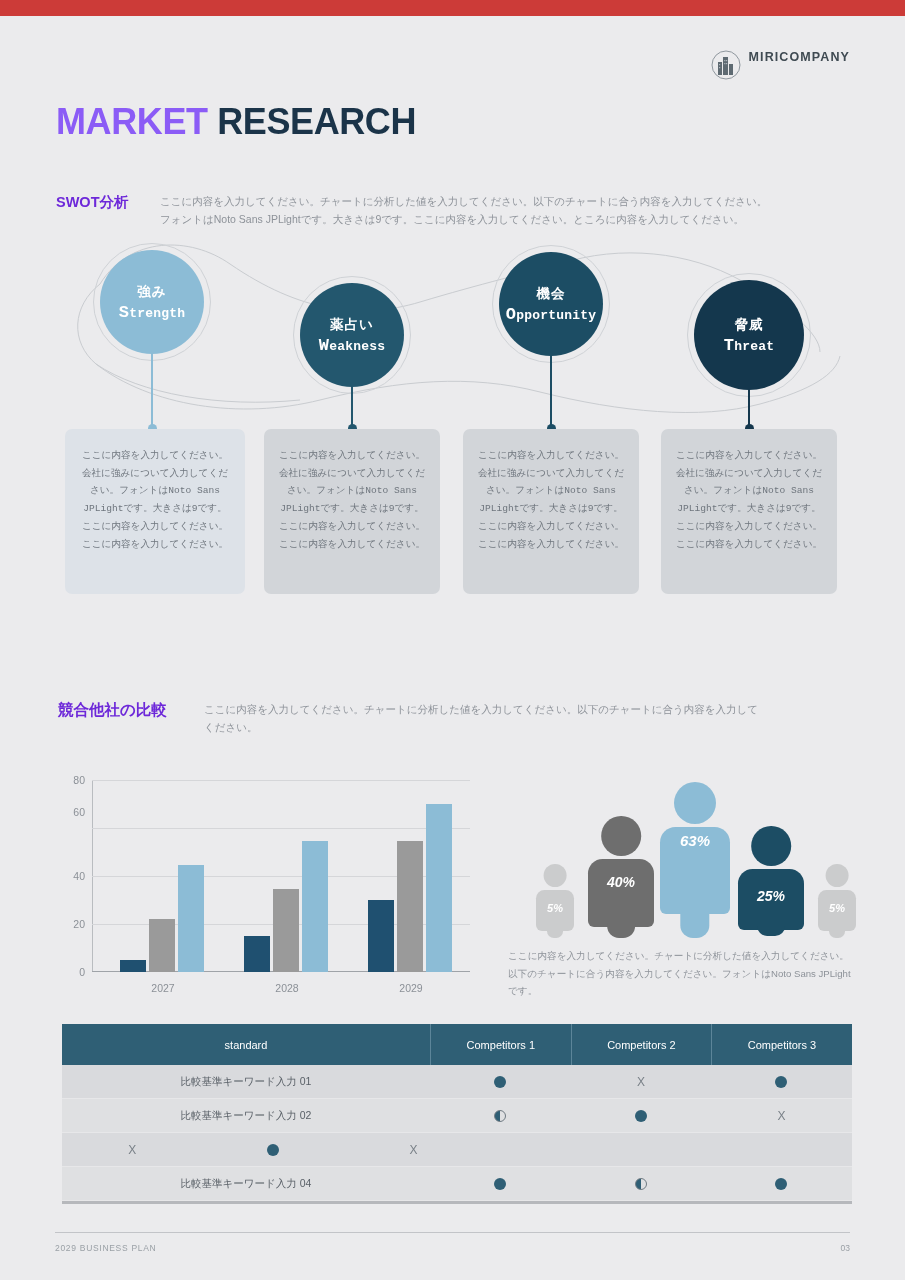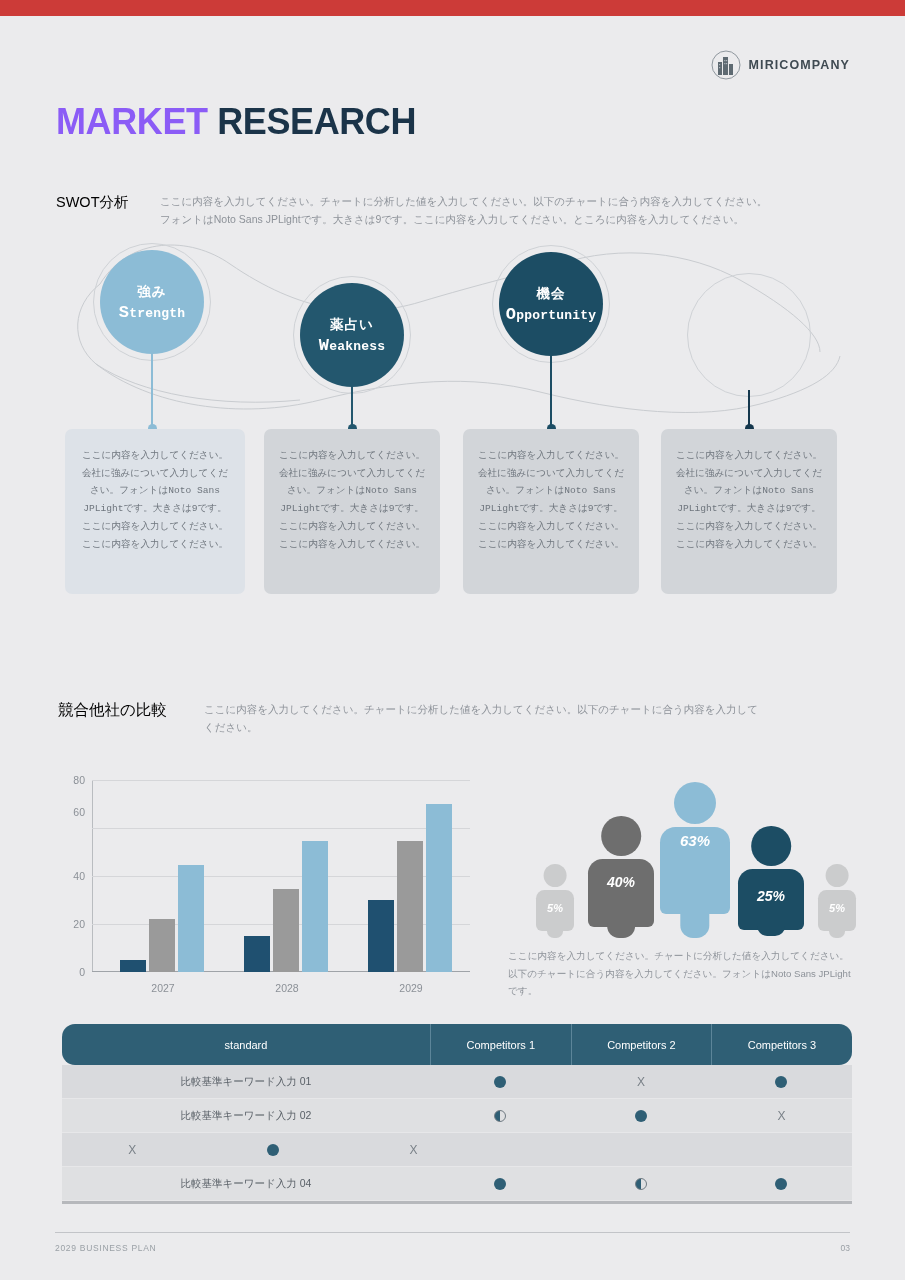--- a/index.html
+++ b/index.html
@@ -6,30 +6,30 @@
   html, body { background: #ffffff; }
   body {
     width: 905px; height: 1280px;
     font-family: "Liberation Sans", sans-serif;
     background: #ebebed;
     position: relative; overflow: hidden;
   }
   .topbar { position:absolute; top:0; left:0; width:905px; height:16px; background:#cc3b38; }
 
   
-  .logo-wrap { position:absolute; top:50px; right:55px; display:flex; align-items:center; gap:8px; }
+  .logo-wrap { position:absolute; top:50px; right:55px; display:flex; gap:8px; }
   .logo-mark { width:30px; height:30px; }
   .logo-text { font-size:12.5px; letter-spacing:1.1px; color:#3f4a52; font-weight:600; }
 
   .page-title { position:absolute; top:101px; left:56px; font-size:36px; font-weight:bold; letter-spacing:-0.4px; }
   .page-title .red { color:#8b5cf6; }
   .page-title .dark { color:#1b3449; }
 
   
-  .sec-head { position:absolute; font-weight:normal; color:#000000; }
+  .sec-head { position:absolute; font-weight:bold; color:#6d28d9; }
   .sec-desc { position:absolute; color:#8d9299; font-size:10.5px; line-height:1.75; }
 
   
   #swot { position:absolute; left:0; top:224px; width:905px; height:380px;font-family:Liberation Mono, monospace; }
   #swot svg.links { position:absolute; left:0; top:0; }
   .circle {
     position:absolute; border-radius:50%;
     display:flex; flex-direction:column; align-items:center; justify-content:center;
     color:#fff; text-align:center;
   }
@@ -59,21 +59,21 @@
 
   
   #people { position:absolute; left:500px; top:768px; width:370px; height:170px; }
   .person { position:absolute;font-style:italic; }
   .p-label { position:absolute; color:#fff; font-weight:bold; text-align:center; width:100%; }
   .people-desc { position:absolute; left:508px; top:947px; width:350px; font-size:9.6px; line-height:1.85; color:#8d9299; }
 
   
   #ctable { position:absolute; left:62px; top:1024px; width:790px; }
   .trow { display:flex; align-items:center; }
-  .thead { background:#2f5f75; color:#ffffff; height:41px; font-size:11px;border-radius:13px; }
+  .thead { background:#2f5f75; color:#ffffff; height:41px; font-size:11px; }
   .thead .cell { display:flex; align-items:center; justify-content:center; height:100%; }
   .thead .cell + .cell { border-left:1px solid #5c8599; }
   .c-std { width:368px; }
   .c-comp { width:140.6px; }
   .tbody .trow { height:34px; font-size:10.5px; color:#5a6168; border-bottom:1px solid #e7e7e9; }
   .tbody .trow:nth-child(odd) { background:#d9dadd; }
   .tbody .trow:nth-child(even) { background:#dfe0e2; }
   .tbody .cell { display:flex; align-items:center; justify-content:center; height:100%; }
   .tbl-bottom { height:3px; background:#b6b8bc; }
   .mk-full { width:12px; height:12px; border-radius:50%; background:#2f5f75; }
@@ -164,20 +164,24 @@
       <div class="jp">機会</div>
       <div class="en"><b>O</b>pportunity</div>
     </div>
     <div class="swot-box" style="left: 463px; top: 205px; width: 176px; min-height: 165px; background: rgb(210, 213, 217);">
       <div>ここに内容を入力してください。会社に強みについて入力してください。フォントはNoto Sans JPLightです。大きさは9です。ここに内容を入力してください。</div>
       <div>ここに内容を入力してください。</div>
     </div>
     <div class="ring" style="left: 687px; top: 49px; width: 124px; height: 124px;"></div>
     <div class="conn" style="left: 748px; top: 166px; height: 39px; background: rgb(20, 55, 77);"></div>
     <div class="conn-dot" style="left: 744.5px; top: 200px; background: rgb(20, 55, 77);"></div>
+    <div class="circle" style="left: 694px; top: 56px; width: 110px; height: 110px; background: rgb(20, 55, 77);">
+      <div class="jp">脅威</div>
+      <div class="en"><b>T</b>hreat</div>
+    </div>
     <div class="swot-box" style="left: 661px; top: 205px; width: 176px; min-height: 165px; background: rgb(210, 213, 217);">
       <div>ここに内容を入力してください。会社に強みについて入力してください。フォントはNoto Sans JPLightです。大きさは9です。ここに内容を入力してください。</div>
       <div>ここに内容を入力してください。</div>
     </div>
   </div>
 
 <div id="barchart">
   <div class="axis-y"></div>
   <div class="axis-x"></div>
   <div class="plot">

